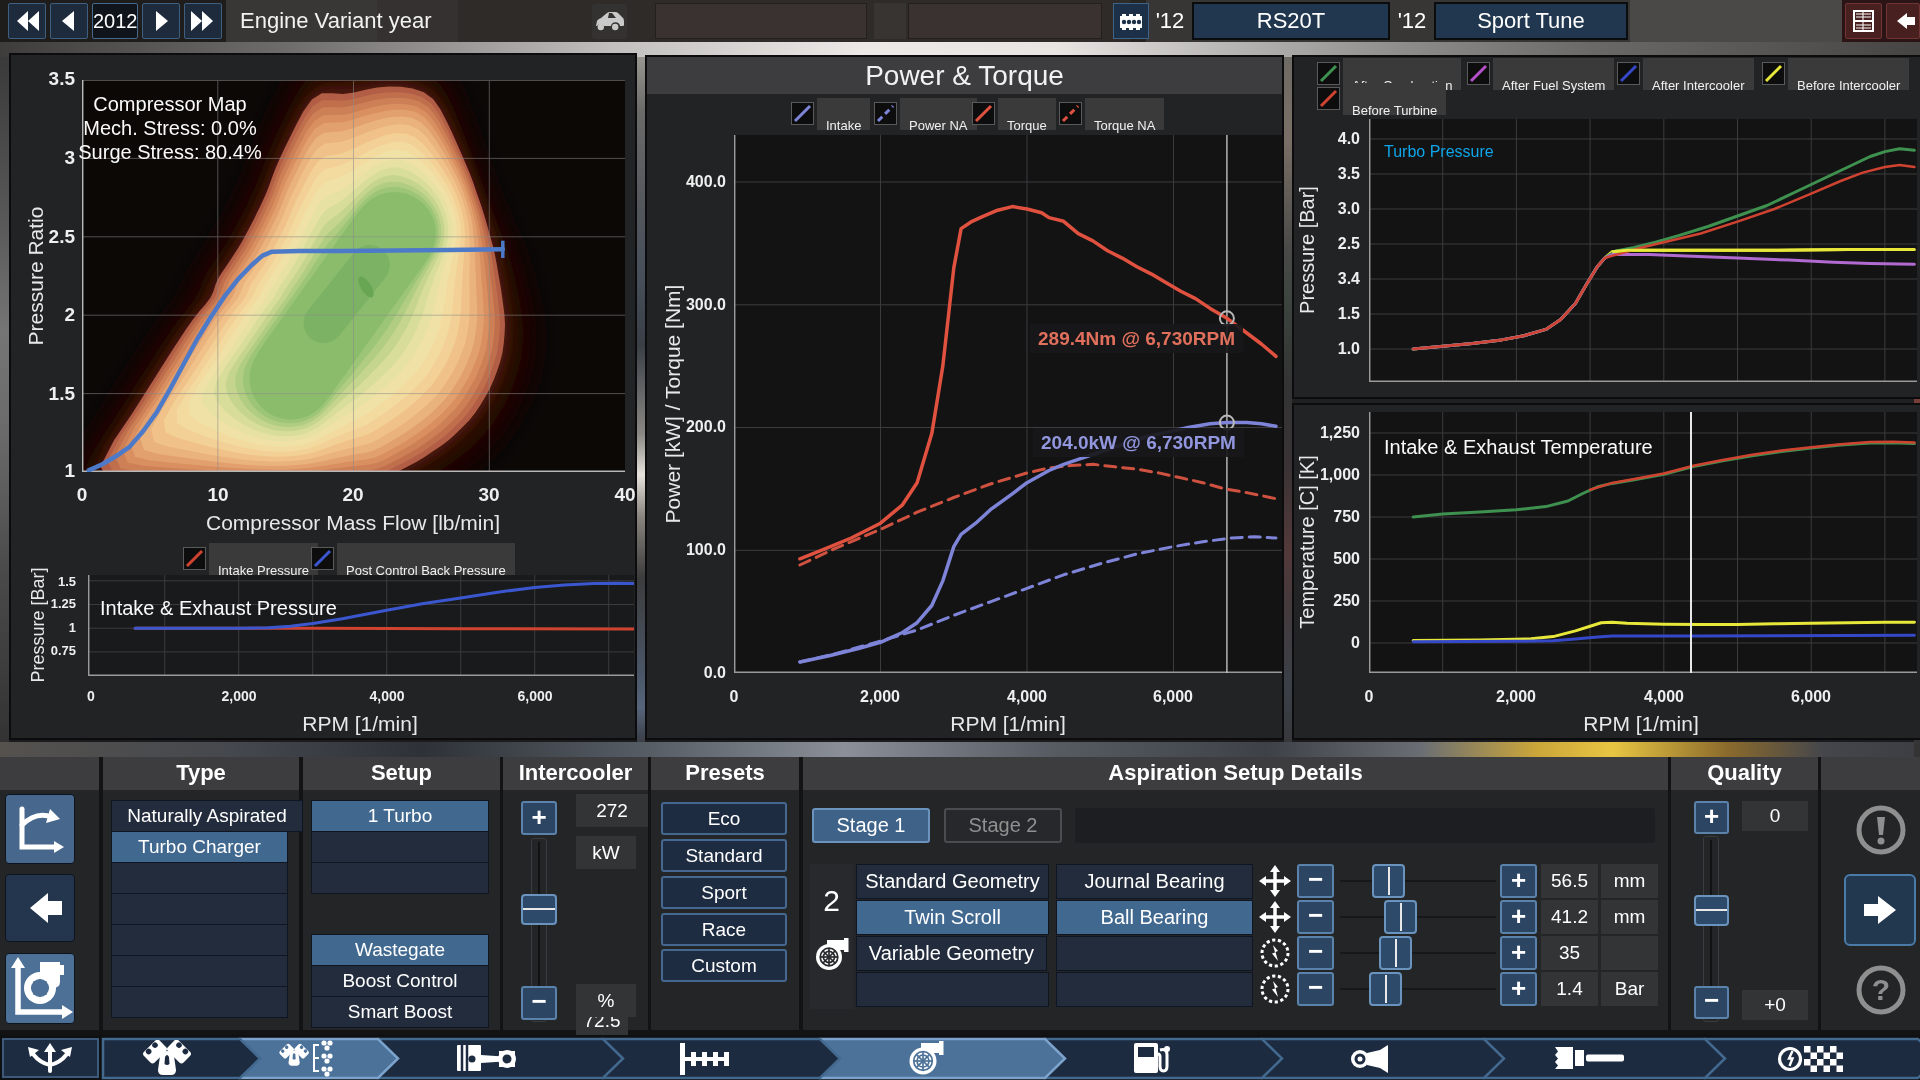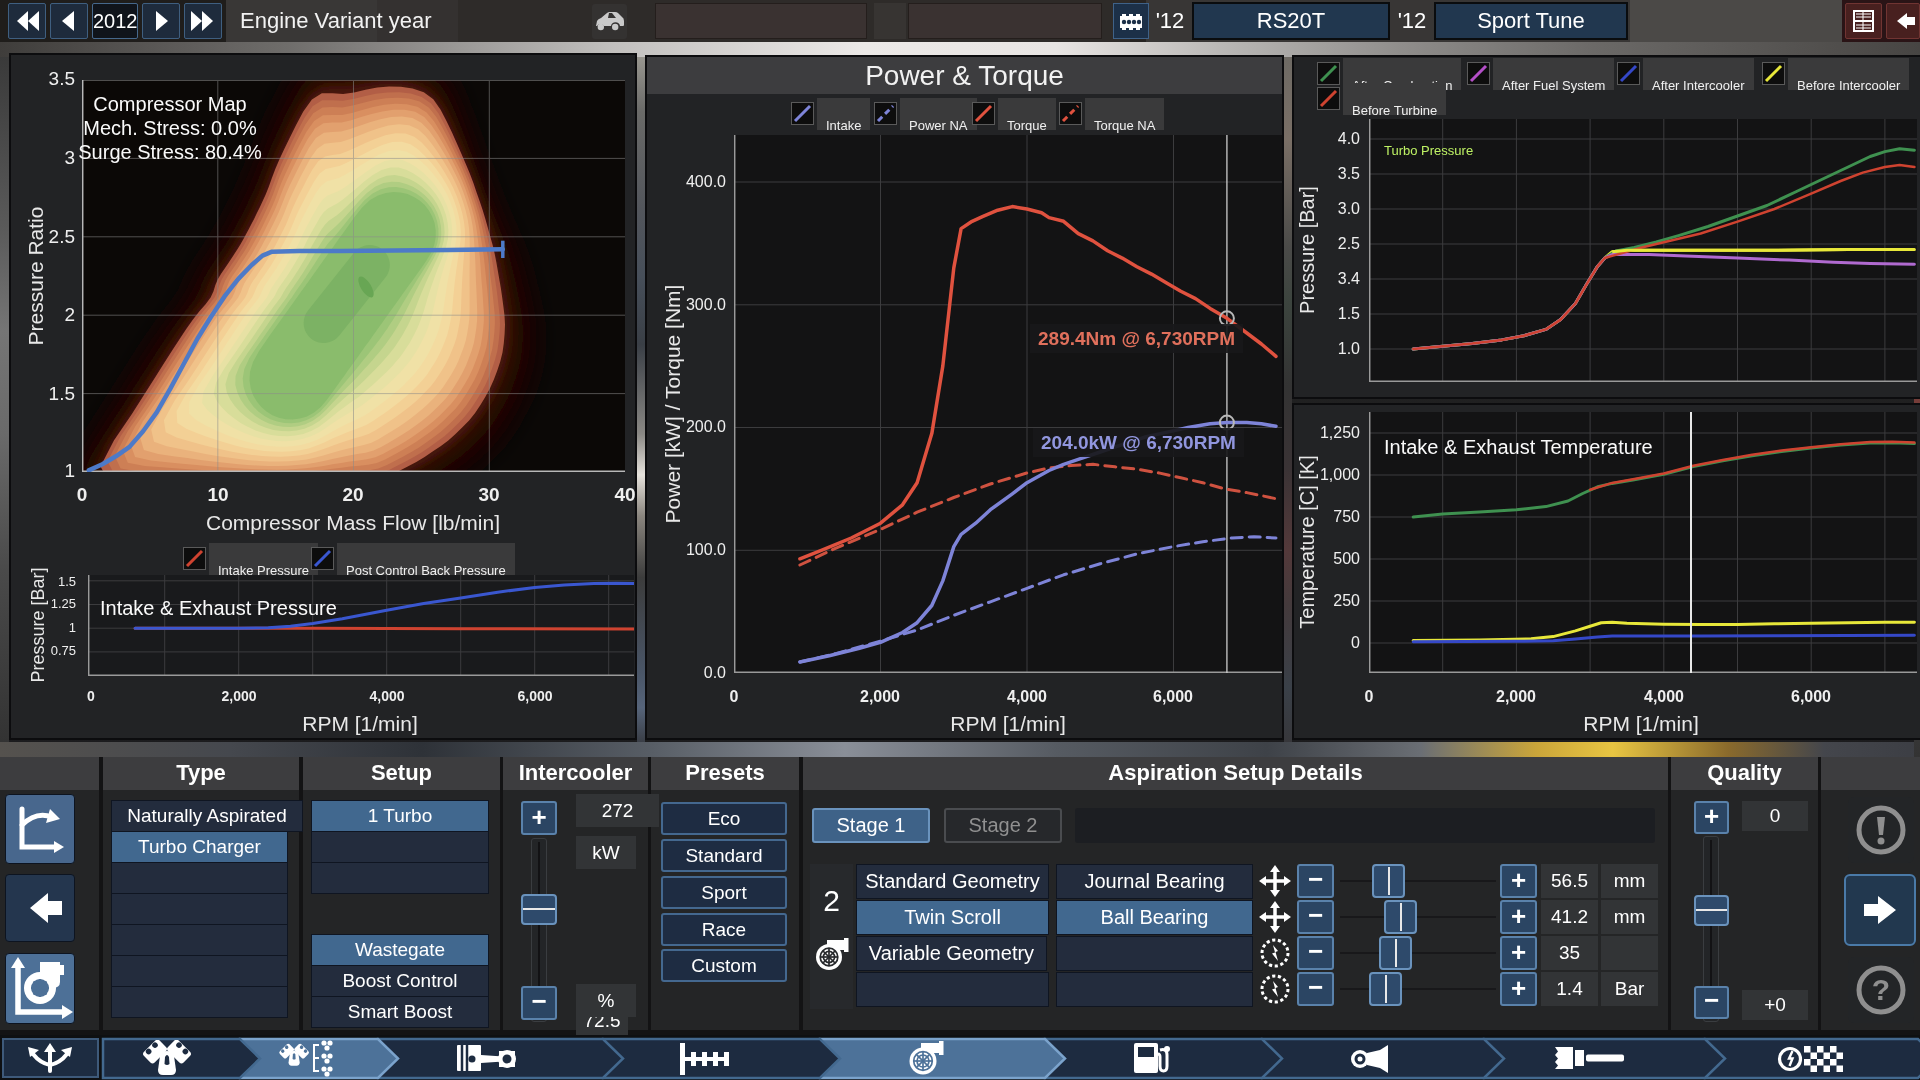--- a/index.html
+++ b/index.html
@@ -1,17 +1,17 @@
 <!DOCTYPE html>
 <html><head><meta charset="utf-8"><style>
 *{margin:0;padding:0;box-sizing:border-box}
 html,body{width:1920px;height:1080px;overflow:hidden;background:#141414;font-family:"Liberation Sans",sans-serif;color:#e8e8e8}
 .abs{position:absolute}
 .panel{position:absolute;background:#222325;border:2px solid #0c0c0e}
-.ticky{position:absolute;font-size:19px;font-weight:normal;color:#efefef;text-align:right;transform:translateY(-50%)}
+.ticky{position:absolute;font-size:19px;font-weight:bold;color:#efefef;text-align:right;transform:translateY(-50%)}
 .tickx{position:absolute;font-size:19px;font-weight:bold;color:#efefef;transform:translateX(-50%)}
 .axname{position:absolute;font-size:21px;color:#e8e8e8;transform:translateX(-50%)}
 .axnamey{position:absolute;font-size:21px;color:#e8e8e8;transform:translate(-50%,-50%) rotate(-90deg);white-space:nowrap}
 .leg{position:absolute;display:flex;align-items:center;height:23px}
 .legbox{width:23px;height:23px;background:#0d0d0d;border:1px solid #5a5a5a;flex:none}
 .leglab{height:23px;line-height:23px;background:#3a3a3b;color:#f0f0f0;font-size:13px;padding:16px 9px;margin-left:3px;white-space:nowrap}
 .hdr{position:absolute;top:757px;height:33px;background:#3d3d3f;color:#fff;font-size:22px;font-weight:bold;text-align:center;line-height:32px}
 .lrow{position:absolute;background:#232c3d;border:1px solid #0f1521;color:#fff;font-size:19px;text-align:center}
 .sel{background:#41688f !important}
 .pbtn{position:absolute;background:#1e2c42;border:2px solid #44688f;border-radius:3px;color:#fff;font-size:19px;text-align:center}
@@ -364,21 +364,21 @@
 <g stroke="#9a9a9a" stroke-width="1.5">
       <line x1="0.7" y1="0" x2="0.7" y2="263"></line>
       <line x1="0" y1="262.3" x2="548" y2="262.3"></line>
     </g>
 <polyline points="44.2,230.0 73.7,227.2 103.2,224.4 132.7,220.9 154.8,216.7 176.9,210.4 191.6,200.6 206.4,184.5 217.4,165.6 228.5,147.4 235.8,139.0 243.2,132.7 257.9,131.3 331.7,131.3 405.4,131.3 479.1,130.6 545.4,130.6" fill="none" stroke="#e8e83a" stroke-width="3" stroke-linejoin="round" stroke-linecap="round"></polyline>
 <polyline points="44.2,230.0 73.7,227.2 103.2,224.4 132.7,220.9 154.8,216.7 176.9,210.4 191.6,200.6 206.4,184.5 217.4,165.6 228.5,147.4 235.8,139.0 246.9,132.0 265.3,128.5 287.4,122.9 309.5,116.6 339.0,107.5 368.5,97.0 398.0,86.5 427.5,72.5 456.9,58.5 479.1,48.0 501.2,37.5 515.9,32.6 530.6,29.8 545.4,31.2" fill="none" stroke="#3f9150" stroke-width="3" stroke-linejoin="round" stroke-linecap="round"></polyline>
 <polyline points="44.2,230.0 73.7,227.2 103.2,224.4 132.7,220.9 154.8,216.7 176.9,210.4 191.6,200.6 206.4,184.5 217.4,165.6 228.5,147.4 235.8,139.0 243.2,135.5 280.1,135.5 316.9,136.9 368.5,139.0 420.1,141.1 464.3,143.2 501.2,144.6 545.4,145.3" fill="none" stroke="#b06ad0" stroke-width="3" stroke-linejoin="round" stroke-linecap="round"></polyline>
 <polyline points="44.2,230.0 73.7,227.2 103.2,224.4 132.7,220.9 154.8,216.7 176.9,210.4 191.6,200.6 206.4,184.5 217.4,165.6 228.5,147.4 235.8,139.0 243.2,136.9 272.7,128.5 302.2,121.5 331.7,114.5 368.5,102.6 405.4,90.0 442.2,74.6 471.7,62.0 493.8,53.6 515.9,48.0 530.6,45.9 545.4,48.0" fill="none" stroke="#cf4330" stroke-width="2.5" stroke-linejoin="round" stroke-linecap="round"></polyline>
 <polyline points="243.2,132.7 257.9,131.3 331.7,131.3 405.4,131.3 479.1,130.6 545.4,130.6" fill="none" stroke="#e8e83a" stroke-width="3" stroke-linejoin="round"></polyline>
 </svg>
-<div class="abs" style="left:1384px;top:143px;font-size:13px;color:#bef264">Turbo Pressure</div>
+<div class="abs" style="left:1384px;top:143px;font-size:16px;color:#0ea5e9">Turbo Pressure</div>
 <div class="ticky" style="left:1300px;top:139px;width:60px;font-size:16px">4.0</div>
 <div class="ticky" style="left:1300px;top:174px;width:60px;font-size:16px">3.5</div>
 <div class="ticky" style="left:1300px;top:209px;width:60px;font-size:16px">3.0</div>
 <div class="ticky" style="left:1300px;top:244px;width:60px;font-size:16px">2.5</div>
 <div class="ticky" style="left:1300px;top:279px;width:60px;font-size:16px">3.4</div>
 <div class="ticky" style="left:1300px;top:314px;width:60px;font-size:16px">1.5</div>
 <div class="ticky" style="left:1300px;top:349px;width:60px;font-size:16px">1.0</div>
 <div class="axnamey" style="left:1307px;top:250px;font-size:20px">Pressure [Bar]</div>
 <div class="panel" style="left:1292px;top:403px;width:628px;height:337px;border-right:none"></div>
 <svg class="abs" style="left:1369px;top:412px" width="548" height="261" viewBox="0 0 548 261">
@@ -481,21 +481,21 @@
 <div class="lrow" style="left:111px;top:924px;width:177px;height:32px;line-height:30px"></div>
 <div class="lrow" style="left:111px;top:955px;width:177px;height:32px;line-height:30px"></div>
 <div class="lrow" style="left:111px;top:986px;width:177px;height:32px;line-height:30px"></div>
 <div class="lrow sel" style="left:311px;top:800px;width:178px;height:32px;line-height:30px">1 Turbo</div>
 <div class="lrow" style="left:311px;top:831px;width:178px;height:32px"></div>
 <div class="lrow" style="left:311px;top:862px;width:178px;height:32px"></div>
 <div class="lrow sel" style="left:311px;top:934px;width:178px;height:48px;line-height:30px">Wastegate</div>
 <div class="lrow" style="left:311px;top:965px;width:178px;height:32px;line-height:30px">Boost Control</div>
 <div class="lrow" style="left:311px;top:996px;width:178px;height:32px;line-height:30px">Smart Boost</div>
 <div class="sq" style="left:521px;top:801px;width:36px;height:34px;font-size:26px;line-height:28px">+</div>
-<div class="vbox" style="left:576px;top:794px;width:83px;height:33px;line-height:33px">272</div>
+<div class="vbox" style="left:576px;top:794px;width:72px;height:33px;line-height:33px">272</div>
 <div class="vbox" style="left:576px;top:836px;width:60px;height:33px;line-height:33px">kW</div>
 <div class="groove" style="left:531px;top:838px;width:16px;height:184px"></div>
 <div class="abs" style="left:538px;top:842px;width:2px;height:176px;background:#121214"></div>
 <div class="handle" style="left:521px;top:894px;width:36px;height:31px"></div>
 <div class="abs" style="left:523px;top:908px;width:32px;height:2px;background:#e8e8e8"></div>
 <div class="sq" style="left:521px;top:986px;width:36px;height:34px;font-size:26px;line-height:26px">−</div>
 <div class="vbox" style="left:576px;top:1004px;width:52px;height:33px;line-height:33px">72.5</div>
 <div class="vbox" style="left:576px;top:984px;width:60px;height:33px;line-height:33px">%</div>
 <div class="pbtn" style="left:661px;top:802px;width:126px;height:33px;line-height:29px">Eco</div>
 <div class="pbtn" style="left:661px;top:839px;width:126px;height:33px;line-height:29px">Standard</div>

